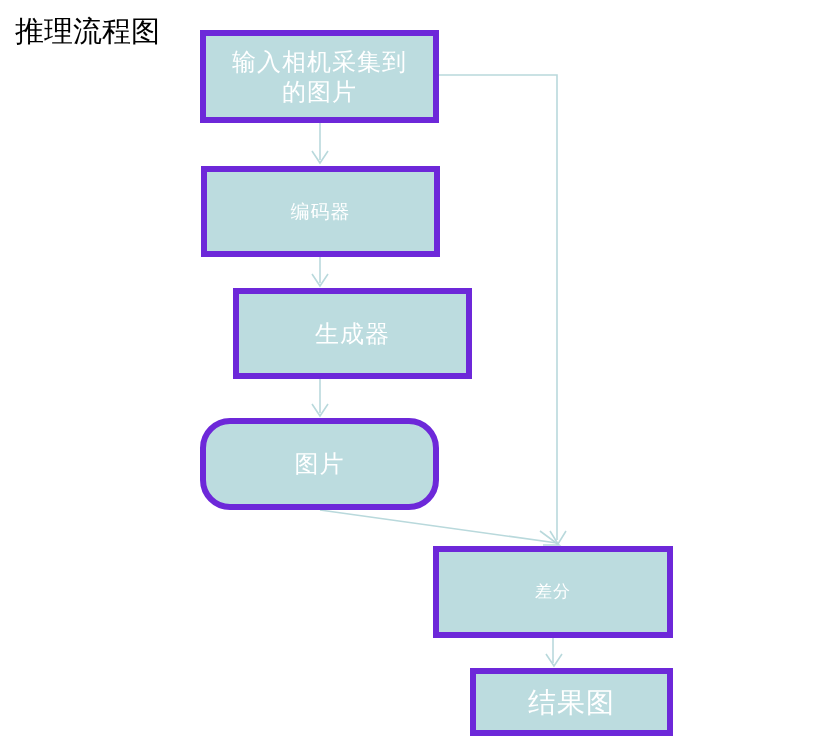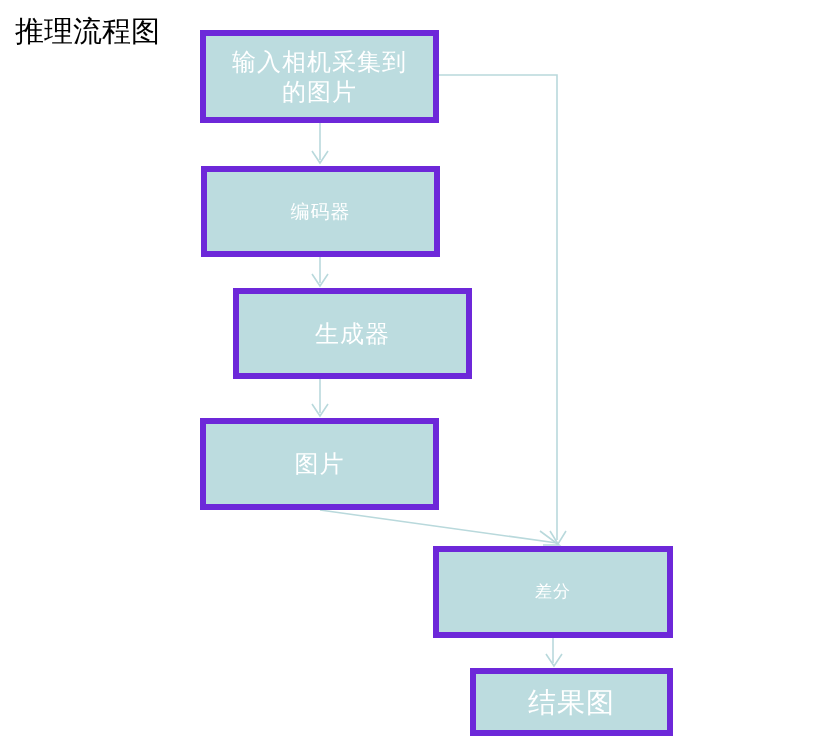--- a/index.html
+++ b/index.html
@@ -61,21 +61,21 @@
     font-family: "Liberation Sans", "DejaVu Sans", sans-serif;
     font-size: 19px;
     color: #b5b5b5;
     white-space: nowrap;
     letter-spacing: 0.5px;
   }
   
   #node-input   { left: 200px; top: 30px;  width: 239px; height: 93px;  font-size: 24px; }
   #node-encoder { left: 201px; top: 166px; width: 239px; height: 91px;  font-size: 19px; }
   #node-generator { left: 201px; top: 288px; width: 239px; height: 91px; font-size: 24px; margin-left: 32px; }
-  #node-image   { left: 200px; top: 418px; width: 239px; height: 92px;  font-size: 24px; }
+  #node-image   { left: 200px; top: 418px; width: 239px; height: 92px;  font-size: 24px; border-radius: 30px; }
   #node-diff    { left: 433px; top: 546px; width: 240px; height: 92px;  font-size: 17px; }
   #node-result  { left: 470px; top: 668px; width: 203px; height: 68px;  font-size: 28px; }
 </style>
 </head>
 <body>
 
 <div id="canvas">
 
   <svg id="flow-svg" viewBox="0 0 839 744" xmlns="http://www.w3.org/2000/svg">
 

